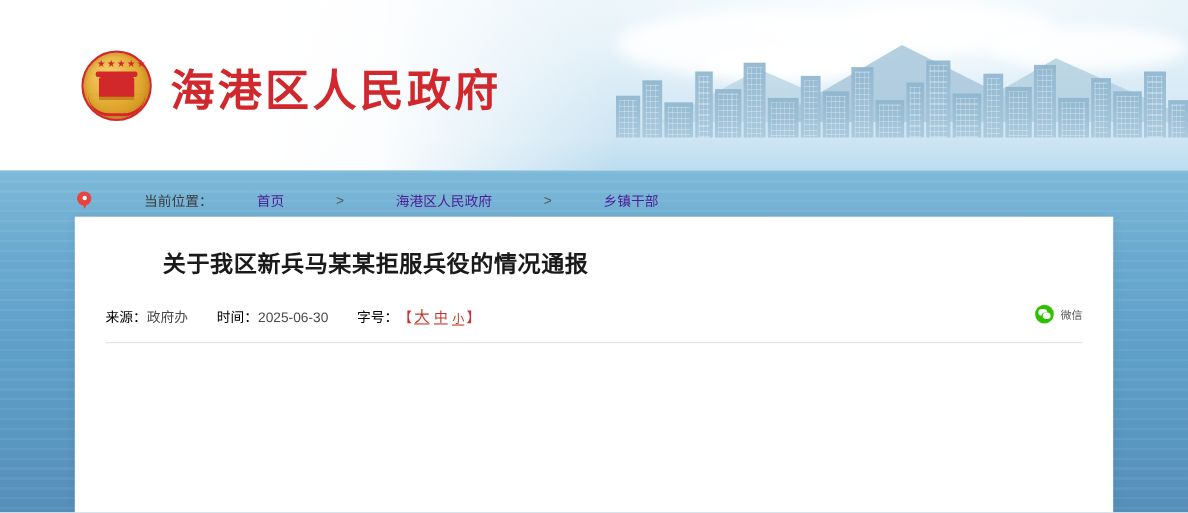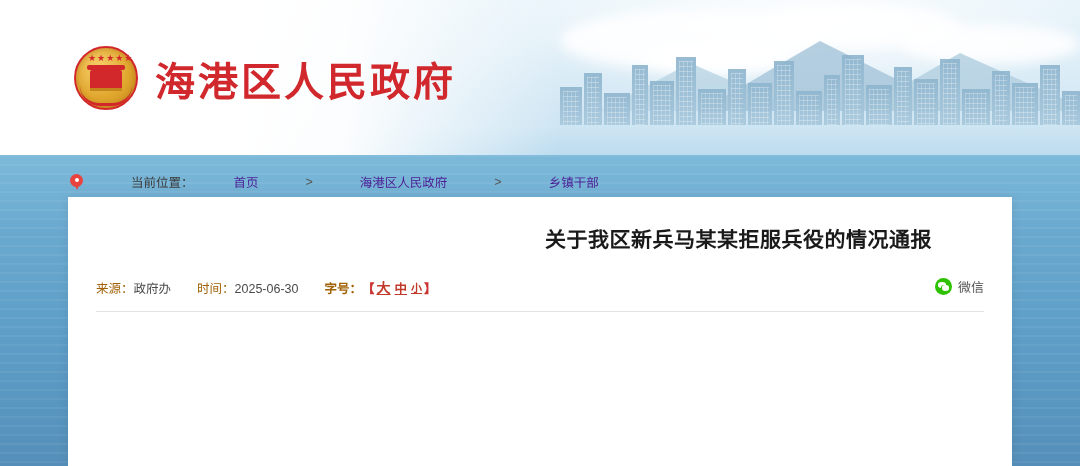--- a/index.html
+++ b/index.html
@@ -230,52 +230,52 @@
     left: 68px;
     width: 944px;
     height: 269px;
     background: #ffffff;
     box-shadow: 0 0 10px rgba(0,0,0,0.08);
     z-index: 4;
   }
   .article-title {
     margin: 0;
     padding: 26px 80px 0 80px;
-    text-align: right;
+    text-align: left;
     font-size: 21px;
     font-weight: bold;
     color: #1a1a1a;
     letter-spacing: .5px;
     font-family: "DejaVu Sans", "Liberation Sans", sans-serif;
   }
   .meta-row {
     position: relative;
     margin: 24px 28px 0 28px;
     padding-bottom: 14px;
     display: flex;
     align-items: center;
     font-size: 12.5px;
     color: #4a4a4a;
   }
   .meta-row .meta-item { margin-right: 26px; white-space: nowrap; }
-  .meta-row .meta-label { color: #a16207; }
-  .fontsize-group { display: flex; align-items: center; white-space: nowrap; font-weight: bold; }
+  .meta-row .meta-label { color: #000000; }
+  .fontsize-group { display: flex; align-items: flex-end; white-space: nowrap; }
   .fontsize-group .brk { color: #c33; }
   .fs { color: #c0392b; margin: 0 2px; cursor: pointer; }
   .fs.big { font-size: 14px; }
   .fs.mid { font-size: 12.5px; }
   .fs.small { font-size: 11px; }
   .share-wechat {
     position: absolute;
     right: 0;
     top: 0;
     display: flex;
     align-items: center;
     color: #555;
-    font-size: 13px;
+    font-size: 10px;
   }
   .wechat-icon {
     width: 17px; height: 17px;
     border-radius: 50%;
     background: #2dc100;
     margin-right: 6px;
     position: relative;
     flex: none;
   }
   .wechat-icon::before {

